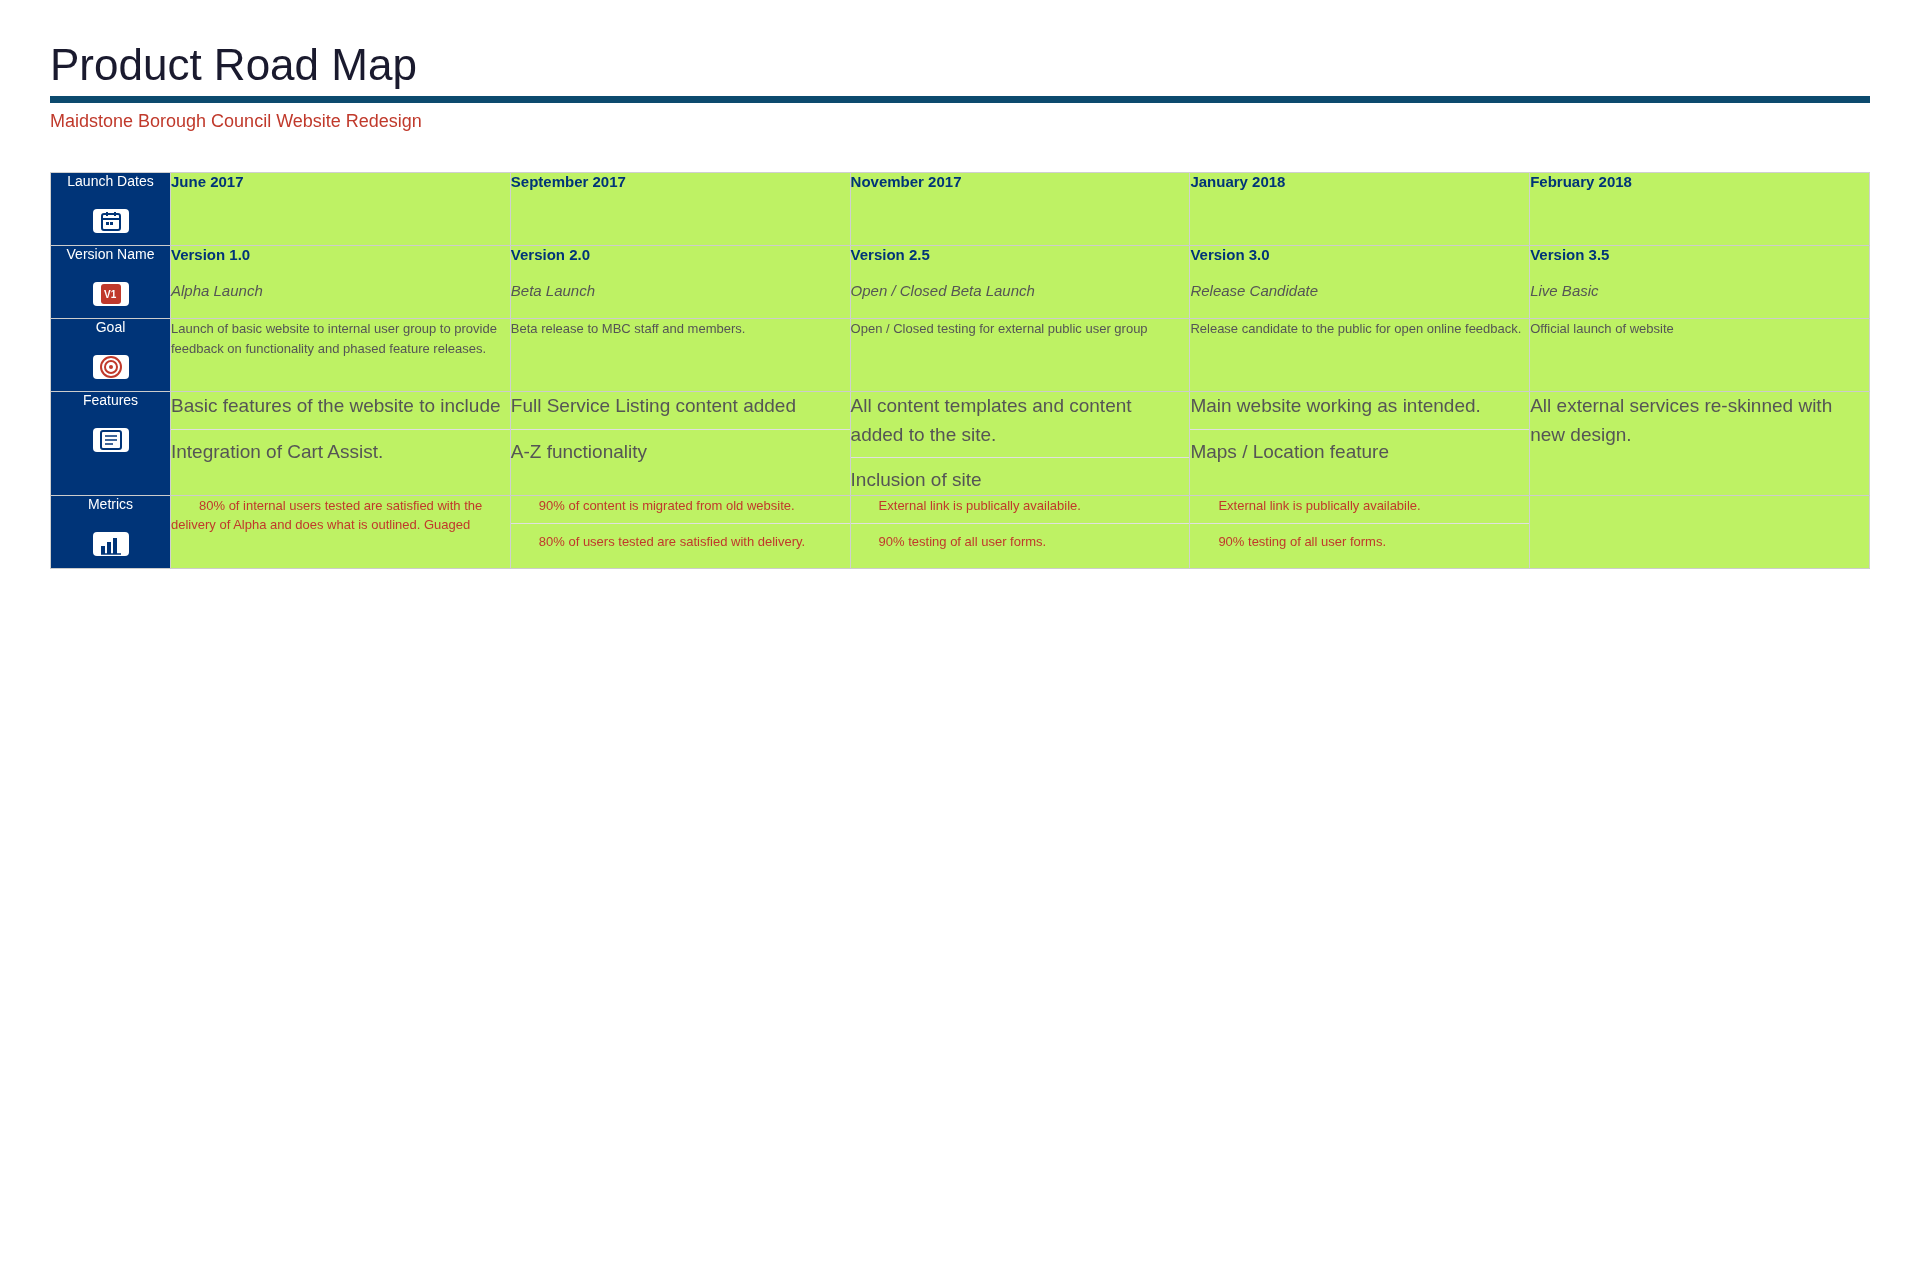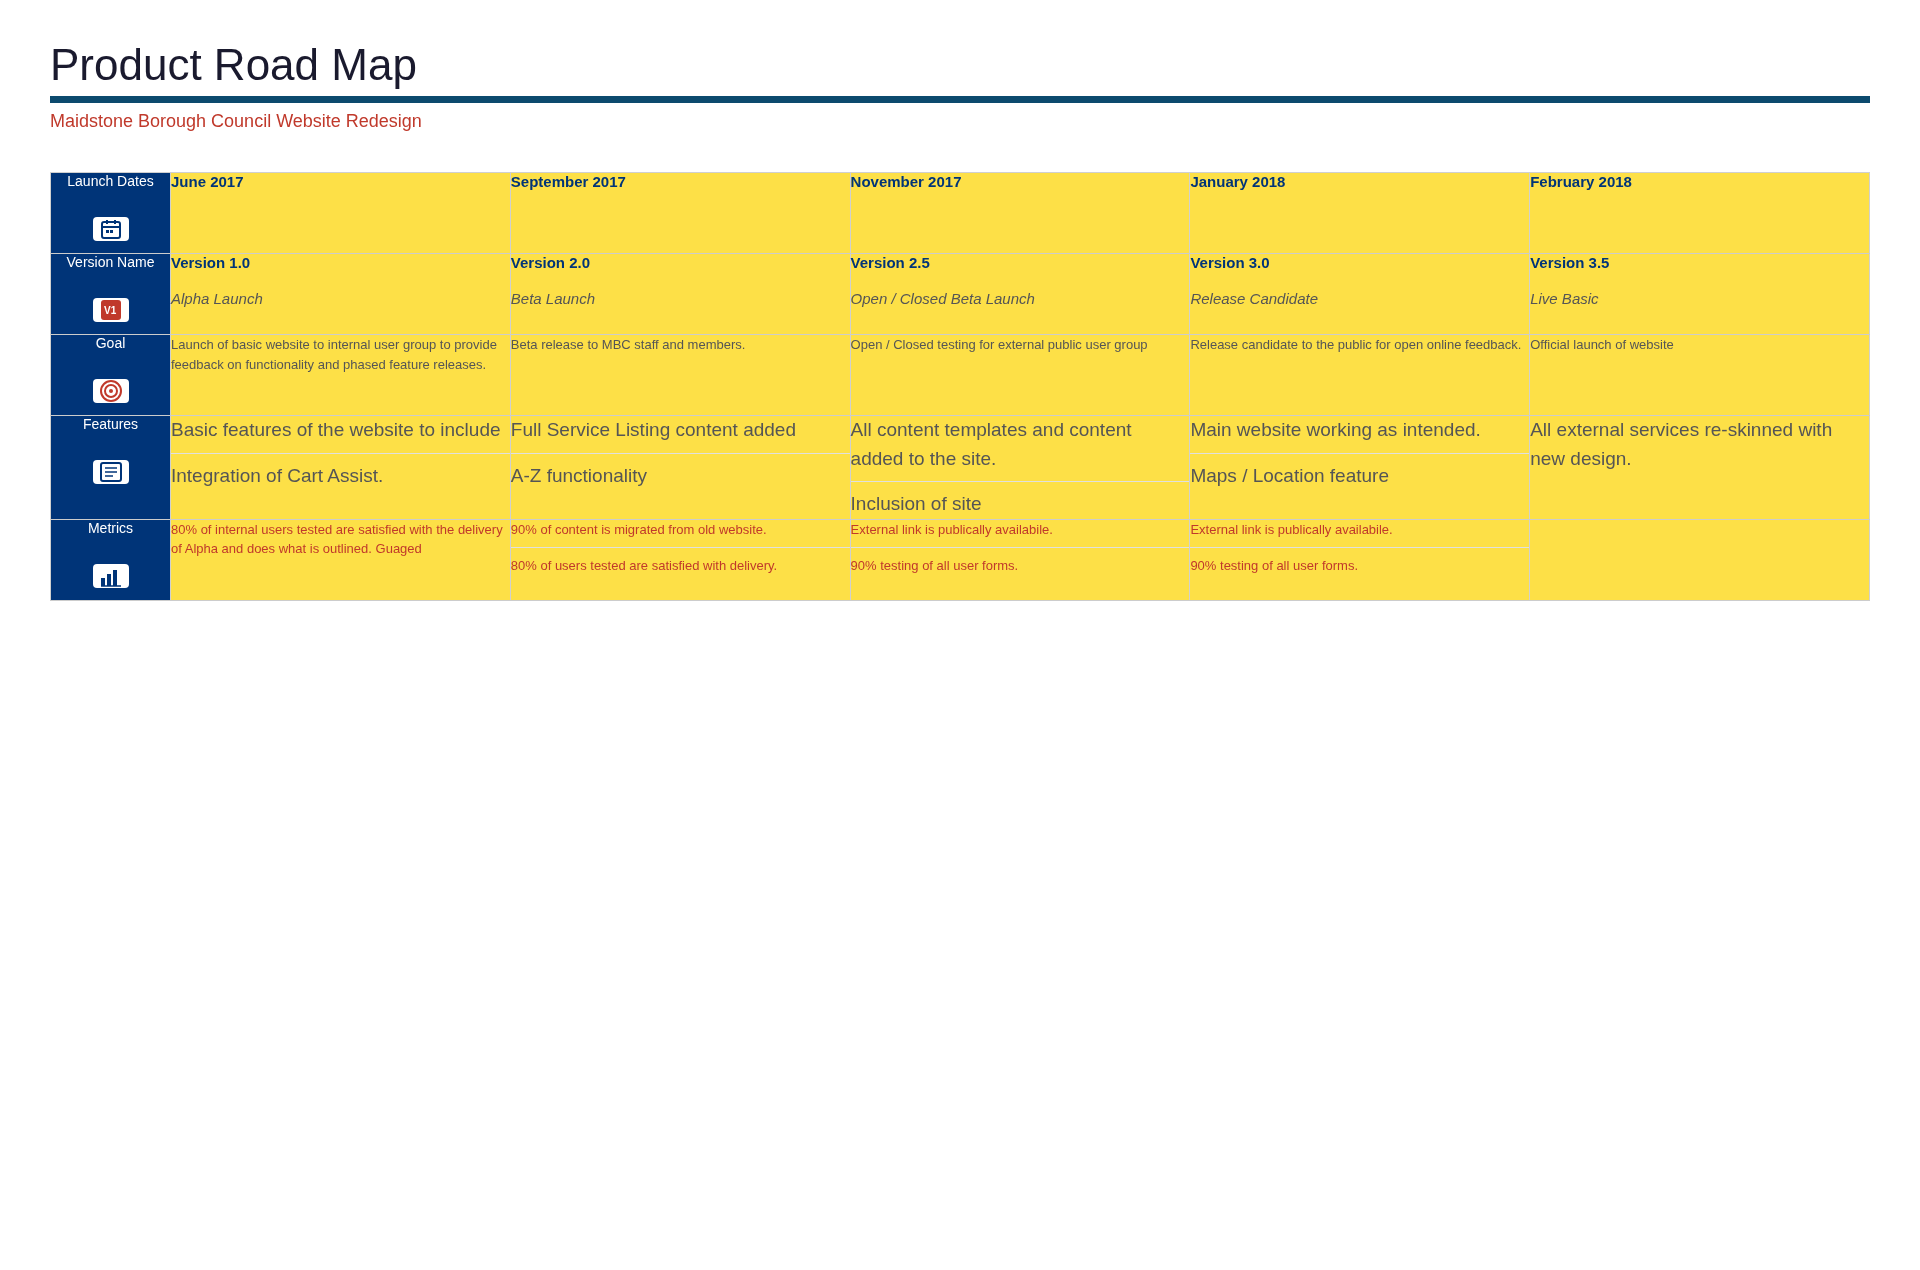--- a/index.html
+++ b/index.html
@@ -56,21 +56,21 @@
       border-radius: 4px;
       display: flex;
       align-items: center;
       justify-content: center;
       margin: 12px auto;
     }
     
     .data-cell {
       padding: 18px 16px;
       vertical-align: top;
-      background: #fde047;
+      background: #bef264;
     }
     
     .launch-date {
       font-size: 15px;
       font-weight: 700;
       color: #003478;
     }
     
     .version-name {
       font-size: 15px;
@@ -101,40 +101,40 @@
     .features-item:last-child {
       border-bottom: none;
       margin-bottom: 0;
       padding-bottom: 0;
     }
     
     .metrics-text {
       font-size: 13px;
       color: #c0392b;
       line-height: 1.5;
+      padding-left: 28px;
     }
     .metrics-block {
       margin-bottom: 8px;
       padding-bottom: 8px;
       border-bottom: 1px solid #e0e0e0;
     }
     .metrics-block:last-child {
       border-bottom: none;
       margin-bottom: 0;
       padding-bottom: 0;
     }
     
     .roadmap-table tr td {
       border-bottom: 1px solid #ccc;
     }
     .row-header-inner {
       display: flex;
       flex-direction: column;
       align-items: center;
-      gap: 8px;
       justify-content: center;
     }
   </style>
 </head>
 <body>
 
 <h1>Product Road Map</h1>
 <p class="subtitle">Maidstone Borough Council Website Redesign</p>
 
 <table class="roadmap-table">

